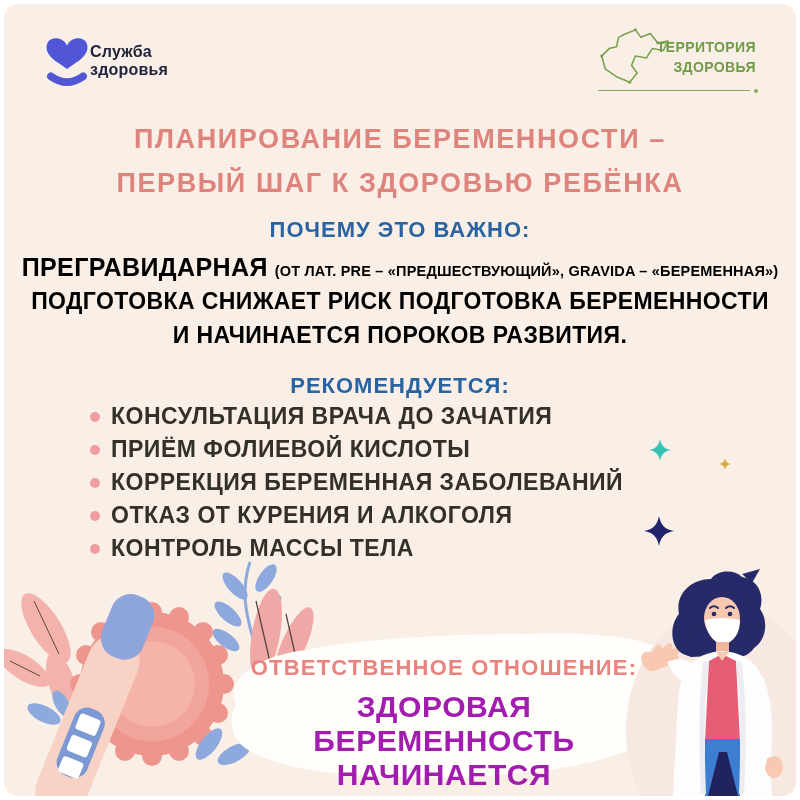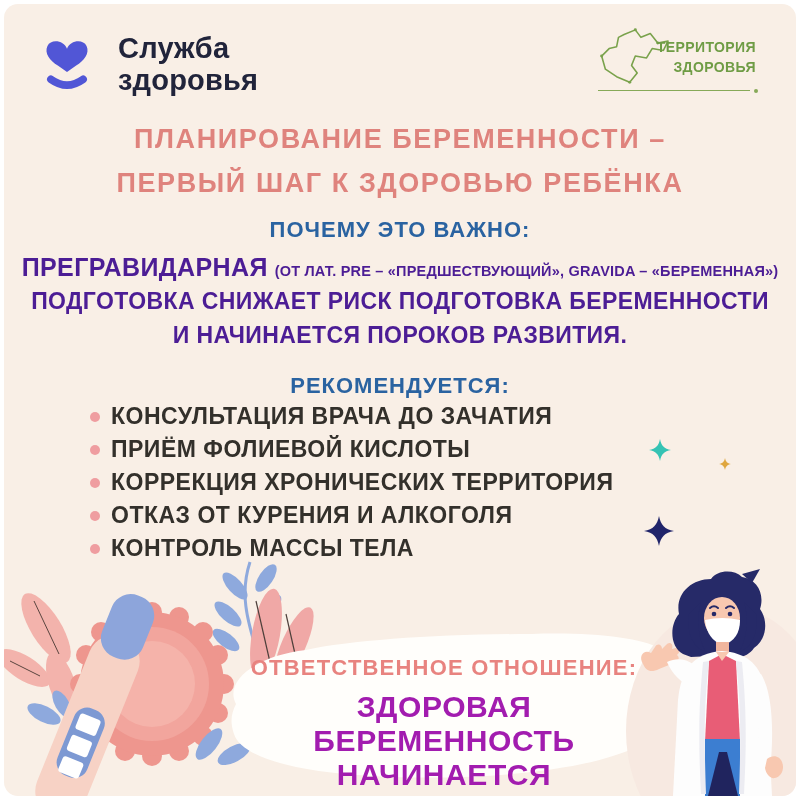--- a/index.html
+++ b/index.html
@@ -2,32 +2,32 @@
 <html><head>
 <meta charset="utf-8">
 <style>
   html,body{margin:0;padding:0;}
   body{width:800px;height:800px;background:#ffffff;font-family:"Liberation Sans","DejaVu Sans",sans-serif;}
   #poster{position:absolute;left:4px;top:4px;width:792px;height:792px;background:#f9efe6;border-radius:14px;overflow:hidden;}
   .abs{position:absolute;}
   .ctr{width:100%;text-align:center;}
   
   .svc-logo{left:40px;top:28px;display:flex;align-items:center;}
-  .svc-text{margin-left:28px;font-size:29px;font-weight:800;color:#21243b;line-height:1.12;letter-spacing:.2px;}
+  .svc-text{margin-left:0;font-size:16px;font-weight:800;color:#21243b;line-height:1.12;letter-spacing:.2px;}
   
   .terr-logo{left:592px;top:24px;width:162px;height:60px;}
   .terr-text{position:absolute;right:2px;top:9px;text-align:right;font-size:14px;font-weight:700;color:#6f9c45;line-height:1.45;letter-spacing:.4px;}
   .terr-line{position:absolute;left:2px;bottom:-3px;width:152px;border-top:1.6px solid #87a958;}
   .terr-dot{position:absolute;right:0px;bottom:-5px;width:4px;height:4px;border-radius:50%;background:#87a958;}
   
   .title{top:114px;font-size:27px;font-weight:700;color:#df837d;letter-spacing:1.6px;line-height:1.62;}
   .blue-h{font-size:22px;font-weight:700;color:#2a63a1;letter-spacing:1px;}
   .why-h{top:213px;}
   .rec-h{top:369px;}
-  .para{top:245px;color:#4c1d95;font-weight:700;line-height:1.45;font-size:23px;letter-spacing:.4px;}
+  .para{top:245px;color:#000000;font-weight:700;line-height:1.45;font-size:23px;letter-spacing:.4px;}
   .para .term{font-size:25px;}
   .para .note{font-size:14.5px;letter-spacing:.2px;}
   
   .rec-list{top:396px;left:86px;list-style:none;margin:0;padding:0;}
   .rec-list li{display:flex;align-items:center;height:33px;font-size:23px;font-weight:700;color:#33302b;letter-spacing:.5px;}
   .dot{width:10px;height:10px;border-radius:50%;background:#ef9da0;margin-right:11px;flex:0 0 auto;}
   
   .bubble-text{left:238px;top:651px;width:404px;text-align:center;}
   .bubble-h{font-size:22px;font-weight:700;color:#e8837f;letter-spacing:1.2px;}
   .bubble-l{font-size:30px;font-weight:700;color:#a21caf;letter-spacing:.6px;margin-top:9px;}
@@ -85,21 +85,21 @@
     <li>
         <span class="dot"></span>
         <span>КОНСУЛЬТАЦИЯ ВРАЧА ДО ЗАЧАТИЯ</span>
       </li>
     <li>
         <span class="dot"></span>
         <span>ПРИЁМ ФОЛИЕВОЙ КИСЛОТЫ</span>
       </li>
     <li>
         <span class="dot"></span>
-        <span>КОРРЕКЦИЯ ХРОНИЧЕСКИХ ТЕРРИТОРИЯ</span>
+        <span>КОРРЕКЦИЯ БЕРЕМЕННАЯ ЗАБОЛЕВАНИЙ</span>
       </li>
     <li>
         <span class="dot"></span>
         <span>ОТКАЗ ОТ КУРЕНИЯ И АЛКОГОЛЯ</span>
       </li>
     <li>
         <span class="dot"></span>
         <span>КОНТРОЛЬ МАССЫ ТЕЛА</span>
       </li>
   </ul>

